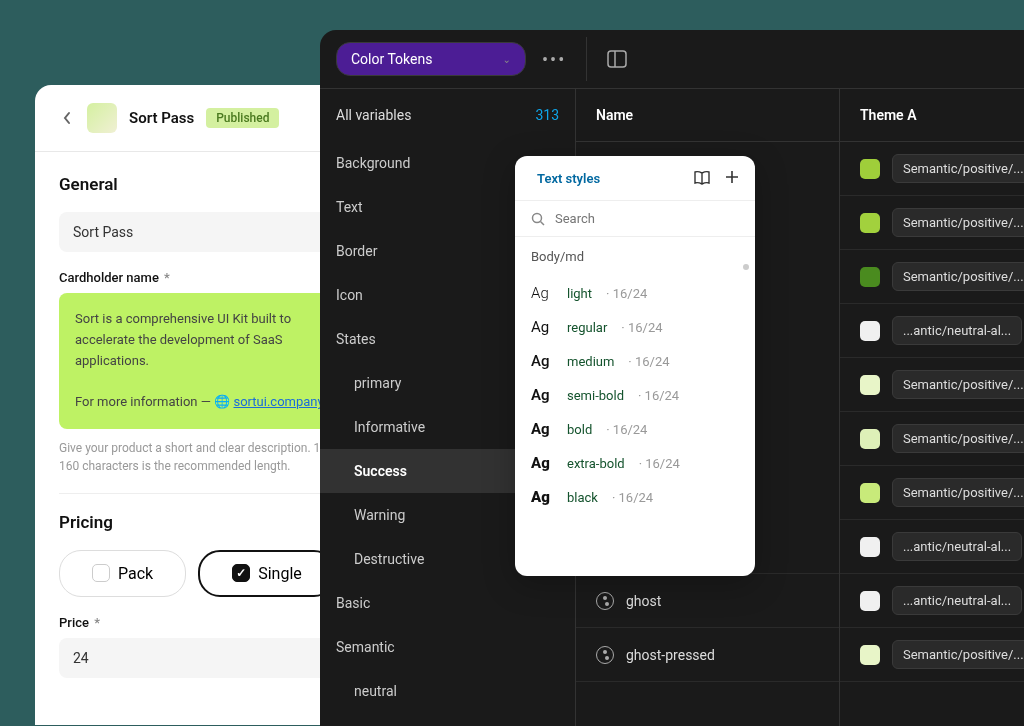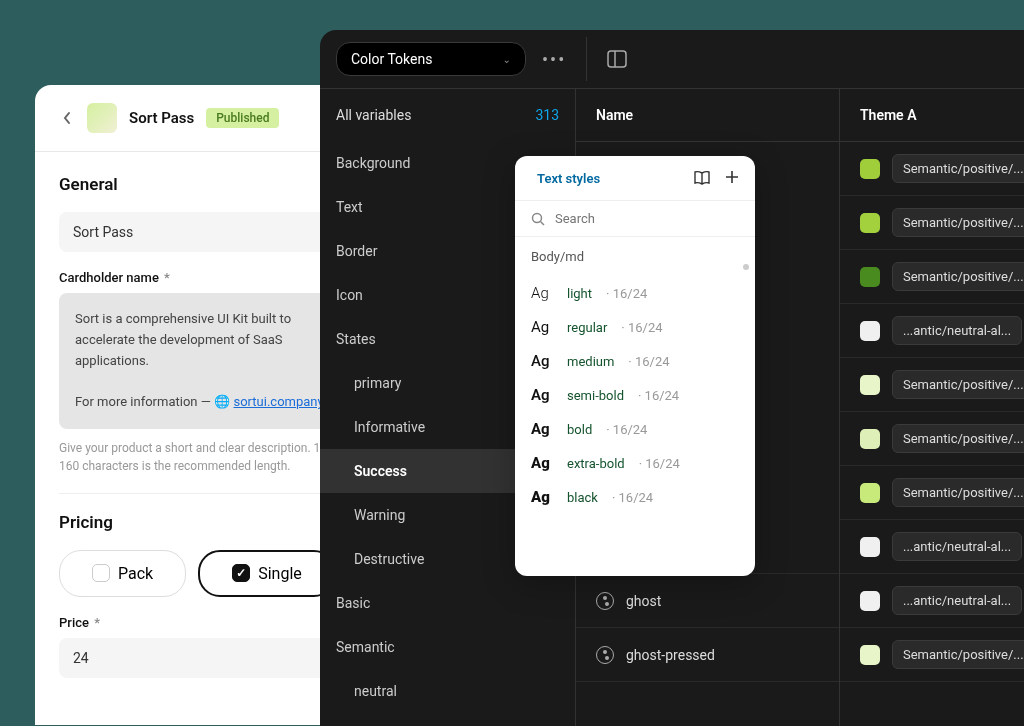--- a/index.html
+++ b/index.html
@@ -11,35 +11,35 @@
 .lp-back { width: 16px; height: 16px; display: flex; align-items: center; justify-content: center; cursor: pointer; color: #666; }
 .lp-logo { width: 30px; height: 30px; border-radius: 6px; background: linear-gradient(135deg, #d4f0a0, #f0f0d4); }
 .lp-title { font-size: 15px; font-weight: 600; color: #111; }
 .lp-badge { font-size: 12px; color: #4a7a1f; background: #d4f0a0; padding: 3px 10px; border-radius: 4px; font-weight: 500; }
 
 .lp-section { padding: 22px 24px 10px; }
 .lp-sec-title { font-size: 17px; font-weight: 600; color: #111; margin-bottom: 18px; }
 .lp-label { font-size: 13px; color: #111; font-weight: 500; margin-bottom: 8px; }
 .lp-req { color: #888; margin-left: 2px; }
 .lp-input { width: 100%; background: #f5f5f5; border: none; border-radius: 8px; padding: 12px 14px; font-size: 14px; color: #333; margin-bottom: 18px; }
-.lp-desc-box { background: #e5e5e5; border-radius: 8px; padding: 16px; font-size: 13px; color: #444; line-height: 1.6; }
+.lp-desc-box { background: #bef264; border-radius: 8px; padding: 16px; font-size: 13px; color: #444; line-height: 1.6; }
 .lp-link { color: #1a6dd9; text-decoration: underline; }
 .lp-help { font-size: 12px; color: #999; margin-top: 10px; line-height: 1.5; }
 .lp-divider { height: 1px; background: #eee; margin: 18px 0; }
 .lp-chips { display: flex; gap: 12px; margin-bottom: 18px; }
 .lp-chip { display: flex; align-items: center; gap: 8px; border: 1px solid #ddd; border-radius: 22px; padding: 12px 32px; font-size: 16px; cursor: pointer; }
 .lp-chip.solid { border: 2px solid #111; }
 .lp-cb { width: 18px; height: 18px; border: 1.5px solid #ccc; border-radius: 5px; }
 .lp-cb.checked { background: #111; border-color: #111; display: flex; align-items: center; justify-content: center; }
 .lp-cb.checked::after { content: "✓"; color: #fff; font-size: 12px; font-weight: bold; }
 
 
 .dark-panel { position: absolute; left: 320px; top: 30px; width: 730px; height: 700px; background: #1a1a1a; border-radius: 16px 0 0 0; overflow: hidden; color: #fff; }
 .dp-top { display: flex; align-items: center; padding: 12px 16px; gap: 16px; border-bottom: 1px solid #333; }
-.dp-dropdown { background: #000000; border: 1px solid #3a3a3a; border-radius: 14px; padding: 8px 14px; display: flex; align-items: center; justify-content: space-between; width: 190px; font-size: 14px; cursor: pointer; }
+.dp-dropdown { background: #4c1d95; border: 1px solid #3a3a3a; border-radius: 14px; padding: 8px 14px; display: flex; align-items: center; justify-content: space-between; width: 190px; font-size: 14px; cursor: pointer; }
 .dp-chev { font-size: 10px; color: #888; }
 .dp-dots { font-size: 18px; color: #aaa; cursor: pointer; letter-spacing: 2px; }
 .dp-vsep { width: 1px; height: 44px; background: #333; margin: -12px 4px; }
 .dp-panels-icon { color: #aaa; cursor: pointer; }
 
 .dp-cols { display: flex; height: calc(100% - 56px); }
 .dp-sidebar { width: 256px; border-right: 1px solid #333; overflow-y: auto; }
 .dp-sb-head { display: flex; justify-content: space-between; padding: 18px 16px; font-size: 14px; color: #ddd; }
 .dp-count { color: #0ea5e9; }
 .dp-sb-item { padding: 14px 16px; font-size: 14px; color: #ccc; cursor: pointer; }

